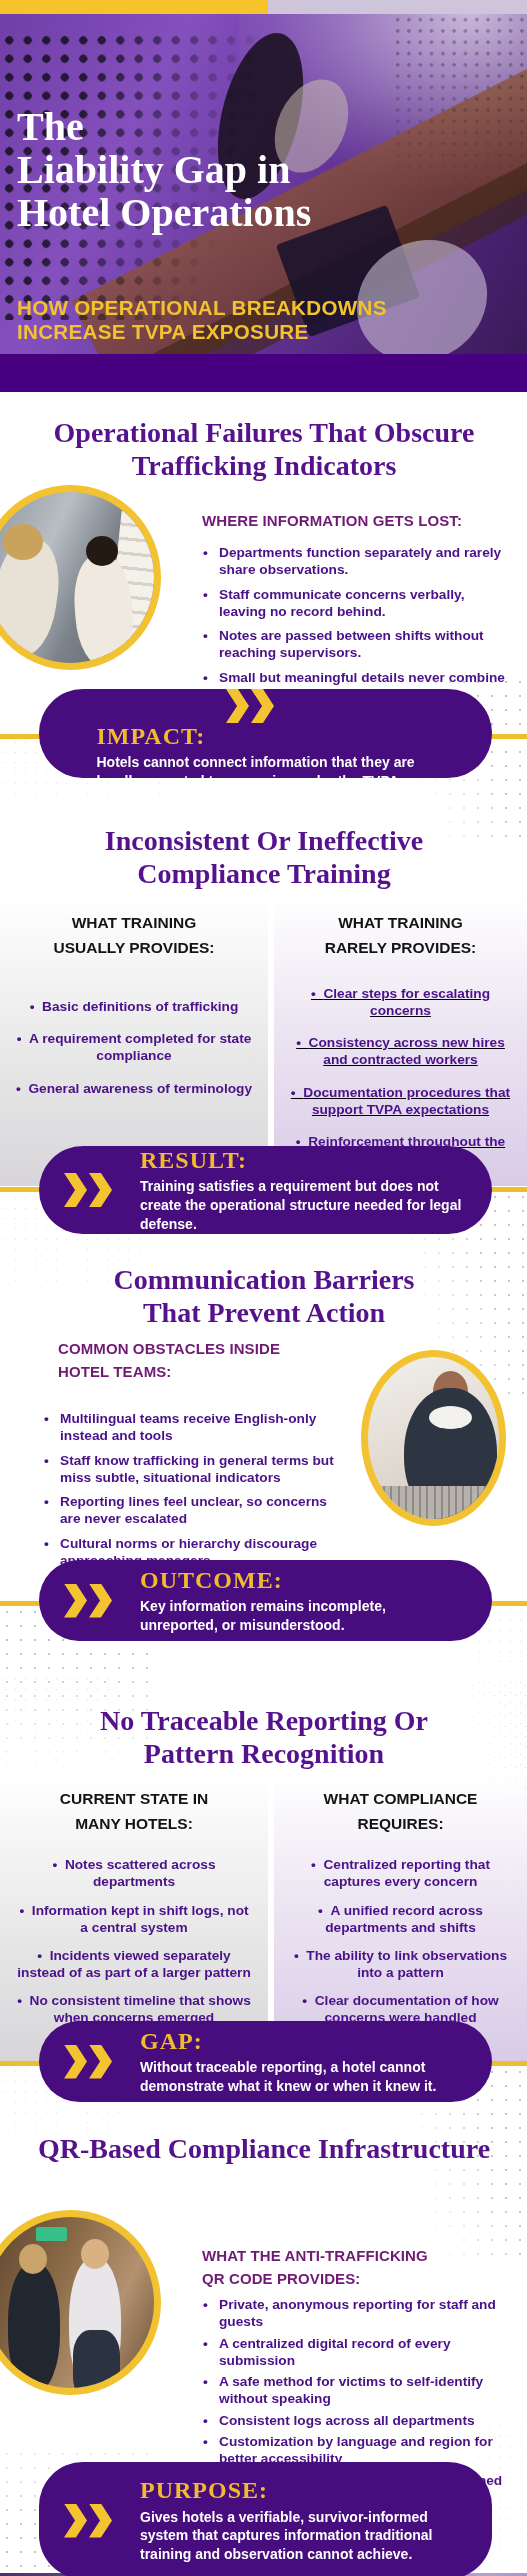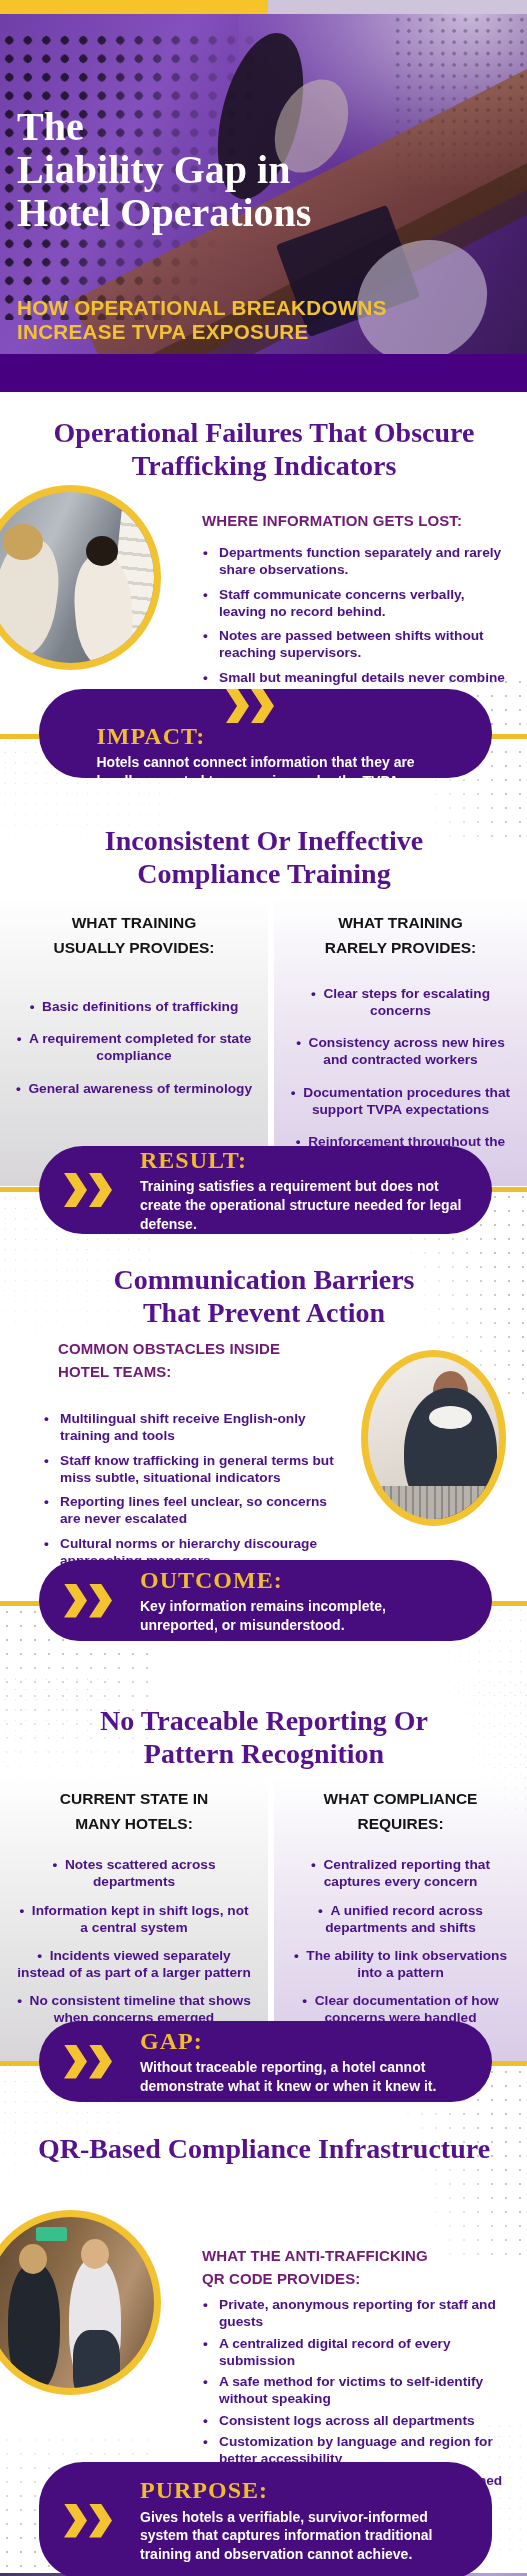--- a/index.html
+++ b/index.html
@@ -187,21 +187,21 @@
       <li data-name="list-item">Basic definitions of trafficking</li>
       <li data-name="list-item">A requirement completed for state compliance</li>
       <li data-name="list-item">General awareness of terminology</li>
     </ul>
   </div>
   <div class="col lav" style="left:274px;top:897px;width:253px;height:289px;" data-name="section2-right-column">
     <p class="col-heading" style="margin-top:14.4px;" data-name="section2-right-heading">
       <span data-name="heading-line">WHAT TRAINING</span><br>
       <span data-name="heading-line">RARELY PROVIDES:</span>
     </p>
-    <ul class="clist" style="margin-top:25px;" data-name="section2-right-list">
+    <ul class="clist" style="margin-top:25px;text-decoration:underline;" data-name="section2-right-list">
       <li data-name="list-item">Clear steps for escalating concerns</li>
       <li data-name="list-item">Consistency across new hires and contracted workers</li>
       <li data-name="list-item">Documentation procedures that support TVPA expectations</li>
       <li data-name="list-item">Reinforcement throughout the year</li>
     </ul>
   </div>
 
   <div class="yline" style="top:1187px;" data-name="result-accent-line"></div>
   <div class="dots fade-l" style="left:376px;top:1190px;width:151px;height:206px;" data-name="halftone-dots"></div>
   <div class="dots fine fade-dn" style="left:0;top:1193px;width:155px;height:216px;" data-name="halftone-dots"></div>
@@ -224,21 +224,21 @@
     <span data-name="heading-line">COMMON OBSTACLES INSIDE</span><br>
     <span data-name="heading-line">HOTEL TEAMS:</span>
   </div>
   <div class="oval photo2" style="left:361px;top:1350px;width:145px;height:176px;" data-name="housekeeper-cart-photo">
     <div class="face" data-name="housekeeper-face-shape"></div>
     <div class="maid" data-name="housekeeper-uniform-shape"></div>
     <div class="collar" data-name="uniform-collar-shape"></div>
     <div class="cart" data-name="service-cart-shape"></div>
   </div>
   <ul class="blist" style="left:42px;top:1411px;width:299px;" data-name="section3-bullet-list">
-    <li data-name="list-item">Multilingual shift receive English-only training and tools</li>
+    <li data-name="list-item">Multilingual teams receive English-only instead and tools</li>
     <li data-name="list-item">Staff know trafficking in general terms but miss subtle, situational indicators</li>
     <li data-name="list-item">Reporting lines feel unclear, so concerns are never escalated</li>
     <li data-name="list-item">Cultural norms or hierarchy discourage approaching managers</li>
   </ul>
 
   <div class="yline" style="top:1601px;" data-name="outcome-accent-line"></div>
   <div class="dots fade-dn" style="left:0;top:1605px;width:160px;height:206px;" data-name="halftone-dots"></div>
   <div class="dots fine fade-l" style="left:392px;top:1605px;width:136px;height:170px;" data-name="halftone-dots"></div>
   <div class="banner" style="top:1560px;height:81px;" data-name="outcome-banner">
     <div class="chev" data-name="double-chevron-icon">

